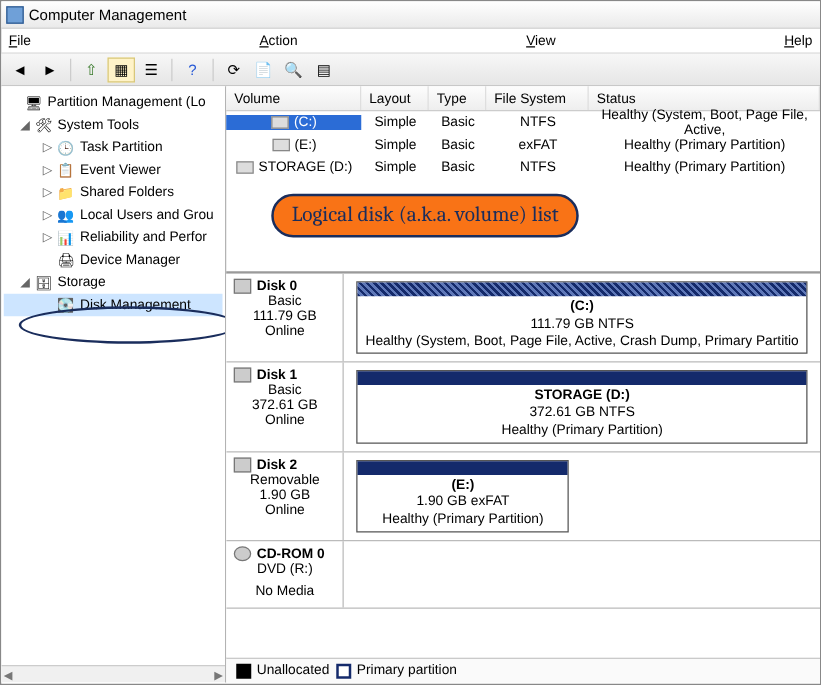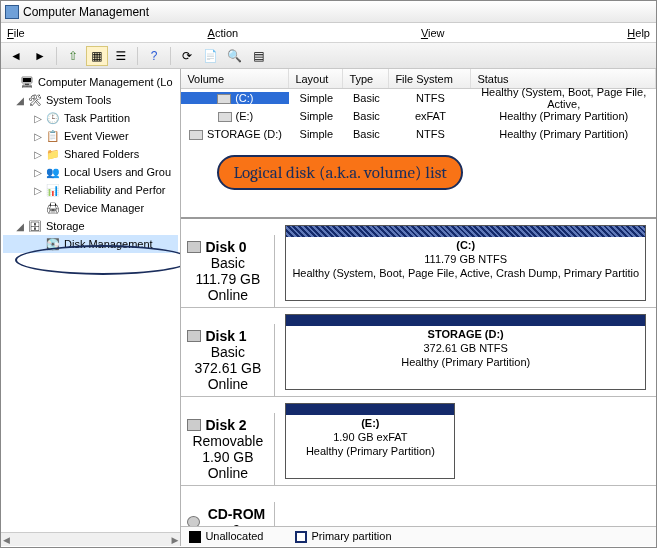--- a/index.html
+++ b/index.html
@@ -105,22 +105,21 @@
   border:2px solid #1a2d5c;
   border-radius: 50%/50%;
   background:transparent;
   pointer-events:none;
 }
 .disks { flex:1; overflow:hidden; position:relative; background:#fff;}
 .diskrow { display:flex; border-bottom:1px solid #bbb; min-height:70px;}
 .diskinfo {
   width:94px; padding:4px 6px;
   border-right:1px solid #bbb;
-  font-size:14px;
-  margin-top:16px;
+  font-size:11px;
 }
 .diskinfo .dt { font-weight:bold; display:flex; align-items:center; gap:4px;}
 .dicon{width:14px;height:12px;background:#ccc;border:1px solid #777;}
 .diskparts { flex:1; padding:6px 10px; display:flex; gap:6px;}
 .part {
   flex:1;
   border:1px solid #555;
   position:relative;
 }
 .parthead {
@@ -128,21 +127,21 @@
   background:#142a6b;
 }
 .parthead.hatch {
   background: repeating-linear-gradient(45deg,#142a6b,#142a6b 2px,#5f78b8 2px,#5f78b8 4px);
 }
 .partbody { padding:2px 6px; font-size:11px; line-height:1.25;}
 .partbody .pn{font-weight:bold;}
 .legend {
   height:20px; display:flex; align-items:center;
   border-top:1px solid #bbb;
-  padding:0 8px; gap:32px;
+  padding:0 8px; gap:6px;
   font-size:11px;
   background:#fafafa;
 }
 .lsq{width:12px;height:12px;display:inline-block;margin-right:4px;vertical-align:middle;}
 .lsq.un{background:#000;}
 .lsq.pp{background:#fff;border:2px solid #142a6b;}
 .tree-bottom-scroll {
   position:absolute; bottom:0; left:0; right:0; height:14px;
   background:#f0f0f0; border-top:1px solid #ccc;
   display:flex; align-items:center; justify-content:space-between;
@@ -178,21 +177,21 @@
   <div class="tbtn">📄</div>
   <div class="tbtn">🔍</div>
   <div class="tbtn">▤</div>
 </div>
 
 <div class="main">
   <div class="tree">
     <div class="tree-row">
       <span class="tw"></span>
       <span class="ti">🖥</span>
-      <span class="tree-lbl">Computer Management (Lo</span>
+      <span class="tree-lbl">Partition Management (Lo</span>
     </div>
     <div class="tree-row indent1">
       <span class="tw">◢</span>
       <span class="ti">🛠</span>
       <span class="tree-lbl">System Tools</span>
     </div>
     <div class="tree-row indent2">
       <span class="tw">▷</span>
       <span class="ti">🕒</span>
       <span class="tree-lbl">Task Partition</span>

